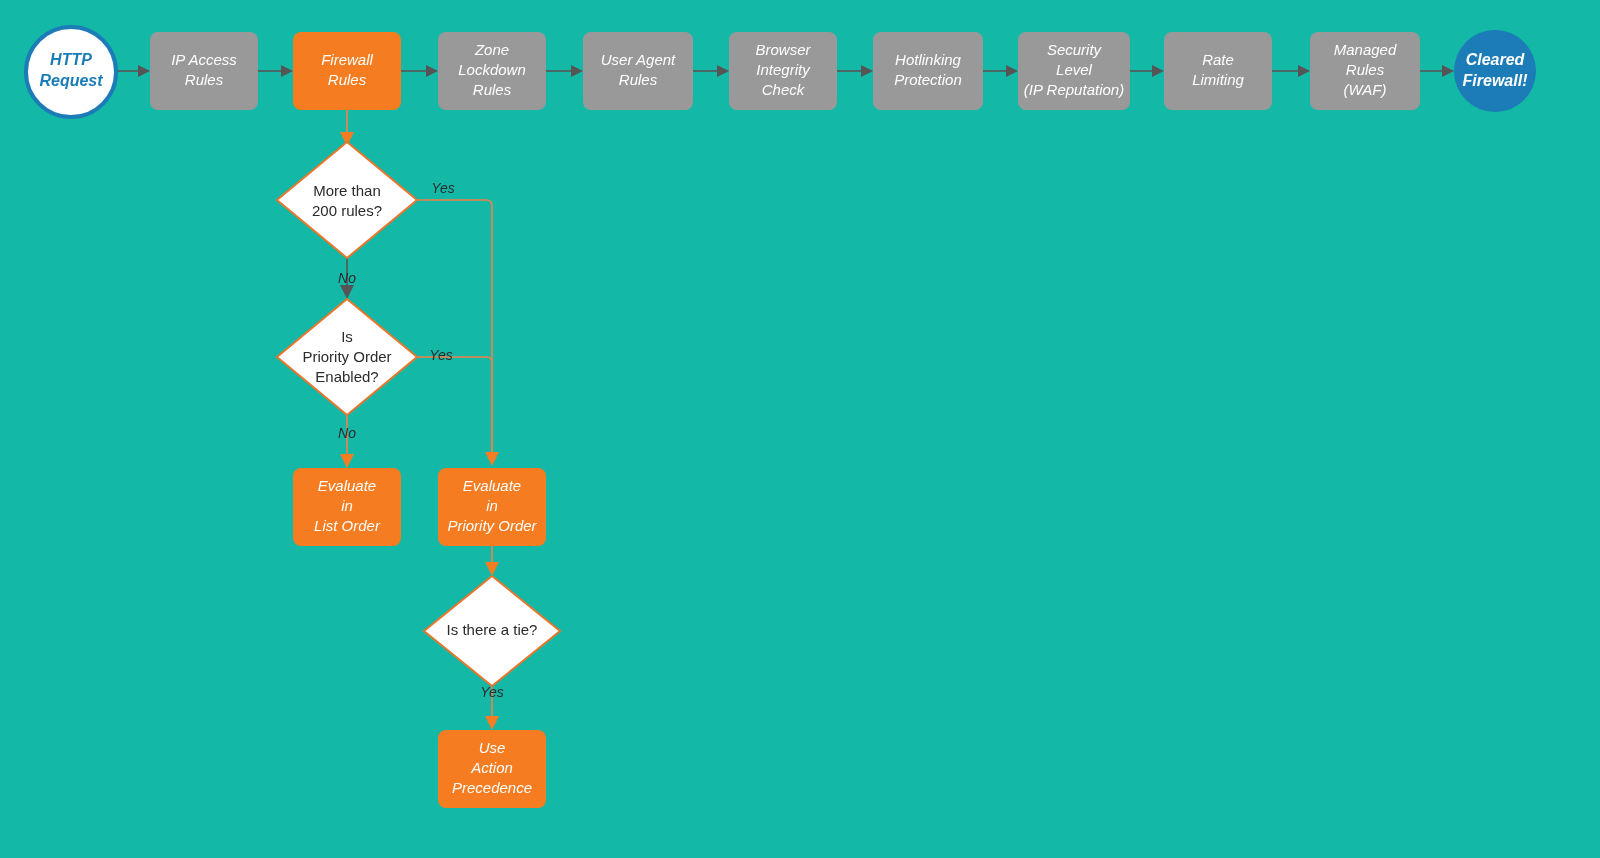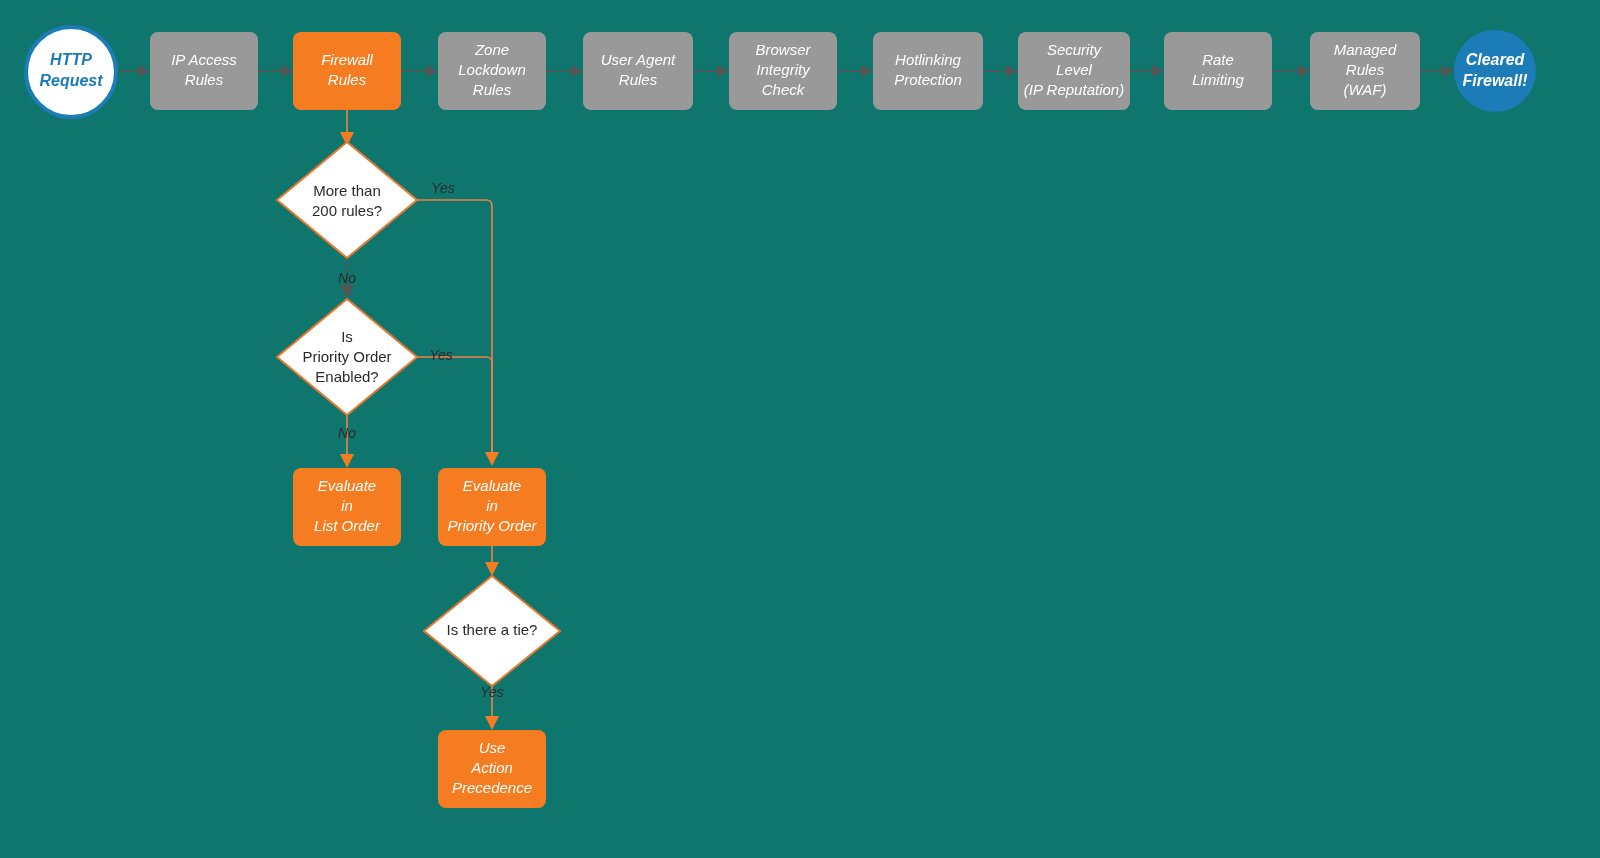--- a/index.html
+++ b/index.html
@@ -11,21 +11,21 @@
   body {
     width: 1600px;
     height: 858px;
     overflow: hidden;
     font-family: "Liberation Sans", sans-serif;
   }
   #diagram-root {
     position: relative;
     width: 1600px;
     height: 858px;
-    background: #0f766e;
+    background: #14b8a6;
   }
   svg#flow {
     display: block;
     width: 1600px;
     height: 858px;
   }
   
   .node-rect-gray {
     fill: #999999;
     stroke: none;

